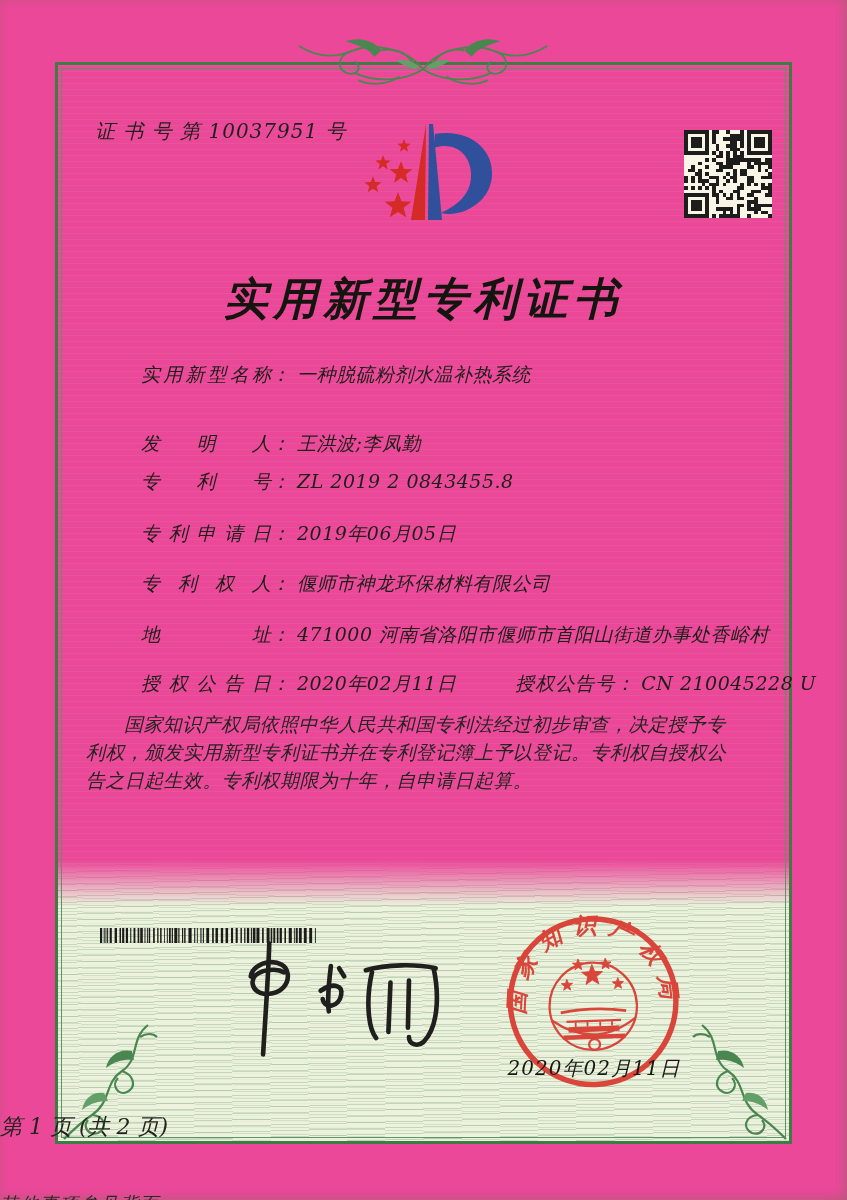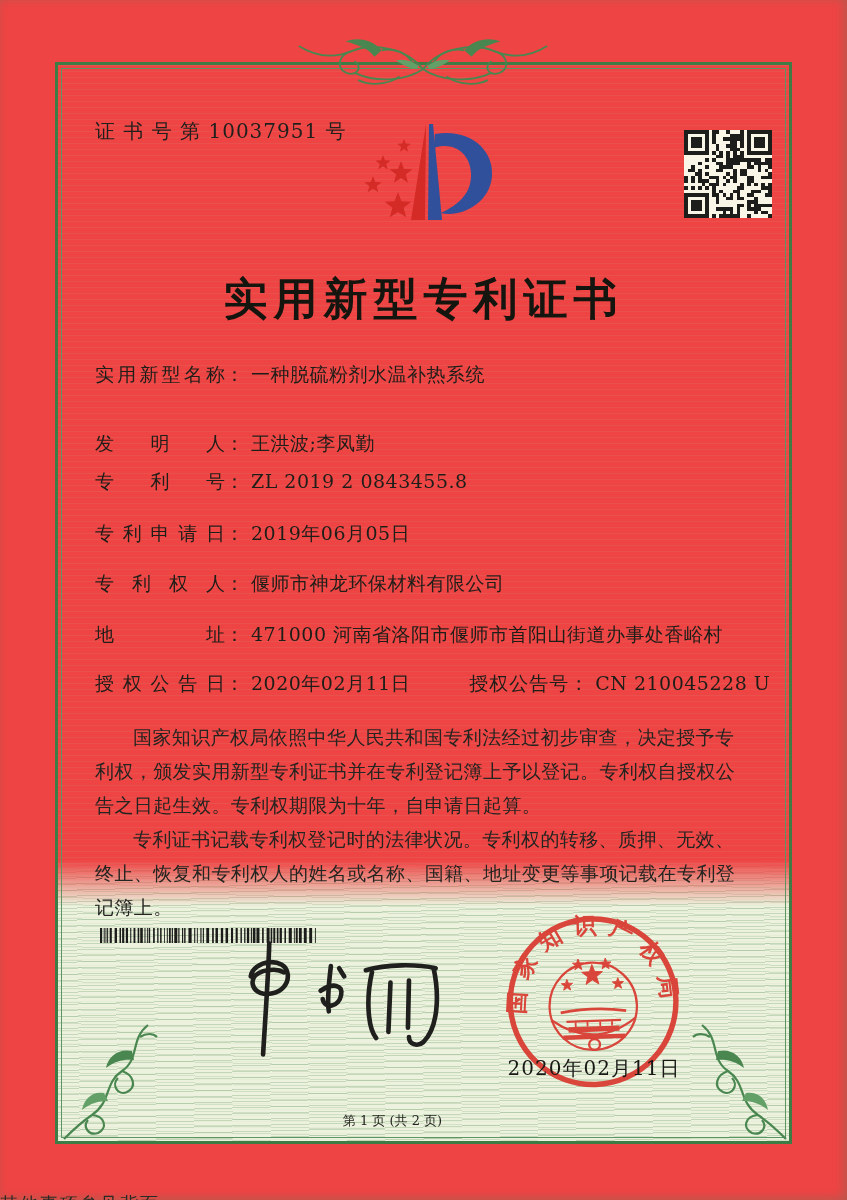--- a/index.html
+++ b/index.html
@@ -1,22 +1,23 @@
 <!DOCTYPE html>
 <html><head>
 <meta charset="utf-8">
 <style>
   * { margin:0; padding:0; box-sizing:border-box; }
   html,body { background:#9a9a94; }
   .paper{
     position:relative; width:847px; height:1200px; margin:0 auto;
-    background:#ef4444;
+    background:#ec4899;
     font-family:"DejaVu Serif", serif;
     color:#2a2a24; overflow:hidden;
     box-shadow: inset -5px 0 10px rgba(120,115,90,.28), inset 0 -4px 8px rgba(120,115,90,.2);
+    font-style: italic;
   }
   
   .band{
     position:absolute; left:57px; top:860px; width:733px; height:283px;
     background-color:#ecf2de;
     background-image:
       repeating-linear-gradient(178.5deg, rgba(140,178,132,.42) 0 1px, rgba(0,0,0,0) 1px 6px),
       repeating-linear-gradient(181.5deg, rgba(140,178,132,.28) 0 1px, rgba(0,0,0,0) 1px 7px);
     -webkit-mask-image:linear-gradient(180deg, rgba(0,0,0,0) 0, #000 46px);
             mask-image:linear-gradient(180deg, rgba(0,0,0,0) 0, #000 46px);
@@ -31,34 +32,34 @@
     content:""; position:absolute; inset:3px; border:1px solid #5d9562;
   }
   .cert-no{ position:absolute; left:95px; top:118px; font-size:20px; letter-spacing:1px; color:#1f1f1c; }
   .logo{ position:absolute; left:338px; top:104px; width:172px; height:132px; }
   .qr{ position:absolute; left:684px; top:130px; width:88px; height:88px; shape-rendering:crispEdges; }
   .title{
     position:absolute; left:0; right:0; top:270px; text-align:center;
     font-size:44px; font-weight:700; letter-spacing:6px; color:#15150f;
   }
   .frow{ position:absolute; left:95px; font-size:19px; white-space:nowrap; color:#1e1e19; }
-  .flabel{ display:inline-block; width:130px; text-align:justify; text-align-last:justify; vertical-align:top; }
+  .flabel{ display:inline-block; width:130px; text-align:justify; text-align-last:justify; vertical-align:top;margin-left:46px; }
   .colon{ display:inline-block; }
   .fvalue{ margin-left:7px; letter-spacing:.5px; }
   .pair2{ margin-left:59px; }
   .pair2 .flabel2{ letter-spacing:1px; }
-  .paras{ position:absolute; left:95px; top:710px; width:658px; font-size:19px; line-height:34px; color:#242420;margin-top:10px; }
+  .paras{ position:absolute; left:86px; top:710px; width:658px; font-size:19px; line-height:28px; color:#242420; }
   .paras p{ text-indent:2em; letter-spacing:.4px; }
   .barcode{ position:absolute; left:100px; top:928px; width:218px; height:15px; }
   .signer{ position:absolute; left:96px; top:974px; font-family:"DejaVu Sans", sans-serif; font-size:21px; color:#1c1c19; }
   .signer div{ margin-bottom:15px; letter-spacing:2px; }
   .signature{ position:absolute; left:222px; top:936px; width:226px; height:126px; }
   .seal{ position:absolute; left:502px; top:908px; width:182px; height:182px; opacity:.92; transform:rotate(-2deg); }
   .seal-date{ position:absolute; left:505px; top:1055px; width:178px; text-align:center; font-size:20px; letter-spacing:1px; color:#181815; }
-  .page-info{ position:absolute; left:0; right:62px; top:1112px; text-align:center; font-size:13px; color:#23231e; }
+  .page-info{ position:absolute; left:0; right:62px; top:1112px; font-size:22px; color:#23231e; }
   .back-note{ position:absolute; left:0; right:66px; top:1192px; text-align:left; font-size:18px; letter-spacing:2px; color:#2a2a24; }
   .ornament{ position:absolute; left:288px; top:26px; width:270px; height:74px; }
   .corner{ position:absolute; width:100px; height:120px; }
   .corner.bl{ left:60px; top:1021px; }
   .corner.br{ right:57px; top:1021px; transform:scaleX(-1); }
   svg text{ font-family:"DejaVu Serif", serif; }
 </style>
 </head>
 <body>
 
@@ -361,21 +362,20 @@
   </div>
   <div class="frow" style="top:622px">
     <span class="flabel">地址</span><span class="colon">：</span><span class="fvalue">471000 河南省洛阳市偃师市首阳山街道办事处香峪村</span>
   </div>
   <div class="frow" style="top:671px">
     <span class="flabel">授权公告日</span><span class="colon">：</span><span class="fvalue">2020年02月11日</span><span class="pair2"><span class="flabel2">授权公告号</span><span class="colon">：</span><span class="fvalue">CN 210045228 U</span></span>
   </div>
 
   <div class="paras">
     <p>国家知识产权局依照中华人民共和国专利法经过初步审查，决定授予专利权，颁发实用新型专利证书并在专利登记簿上予以登记。专利权自授权公告之日起生效。专利权期限为十年，自申请日起算。</p>
-    <p>专利证书记载专利权登记时的法律状况。专利权的转移、质押、无效、终止、恢复和专利权人的姓名或名称、国籍、地址变更等事项记载在专利登记簿上。</p>
   </div>
 
   <svg class="barcode" viewBox="0 0 218 15" preserveAspectRatio="none">
     <g id="barcodeBars" fill="#1c1c1a">
         <rect x="0.00" y="0" width="2.16" height="15"></rect>
         <rect x="3.72" y="0" width="0.97" height="15"></rect>
         <rect x="5.51" y="0" width="0.89" height="15"></rect>
         <rect x="7.11" y="0" width="1.02" height="15"></rect>
         <rect x="9.68" y="0" width="2.14" height="15"></rect>
         <rect x="14.61" y="0" width="2.37" height="15"></rect>

